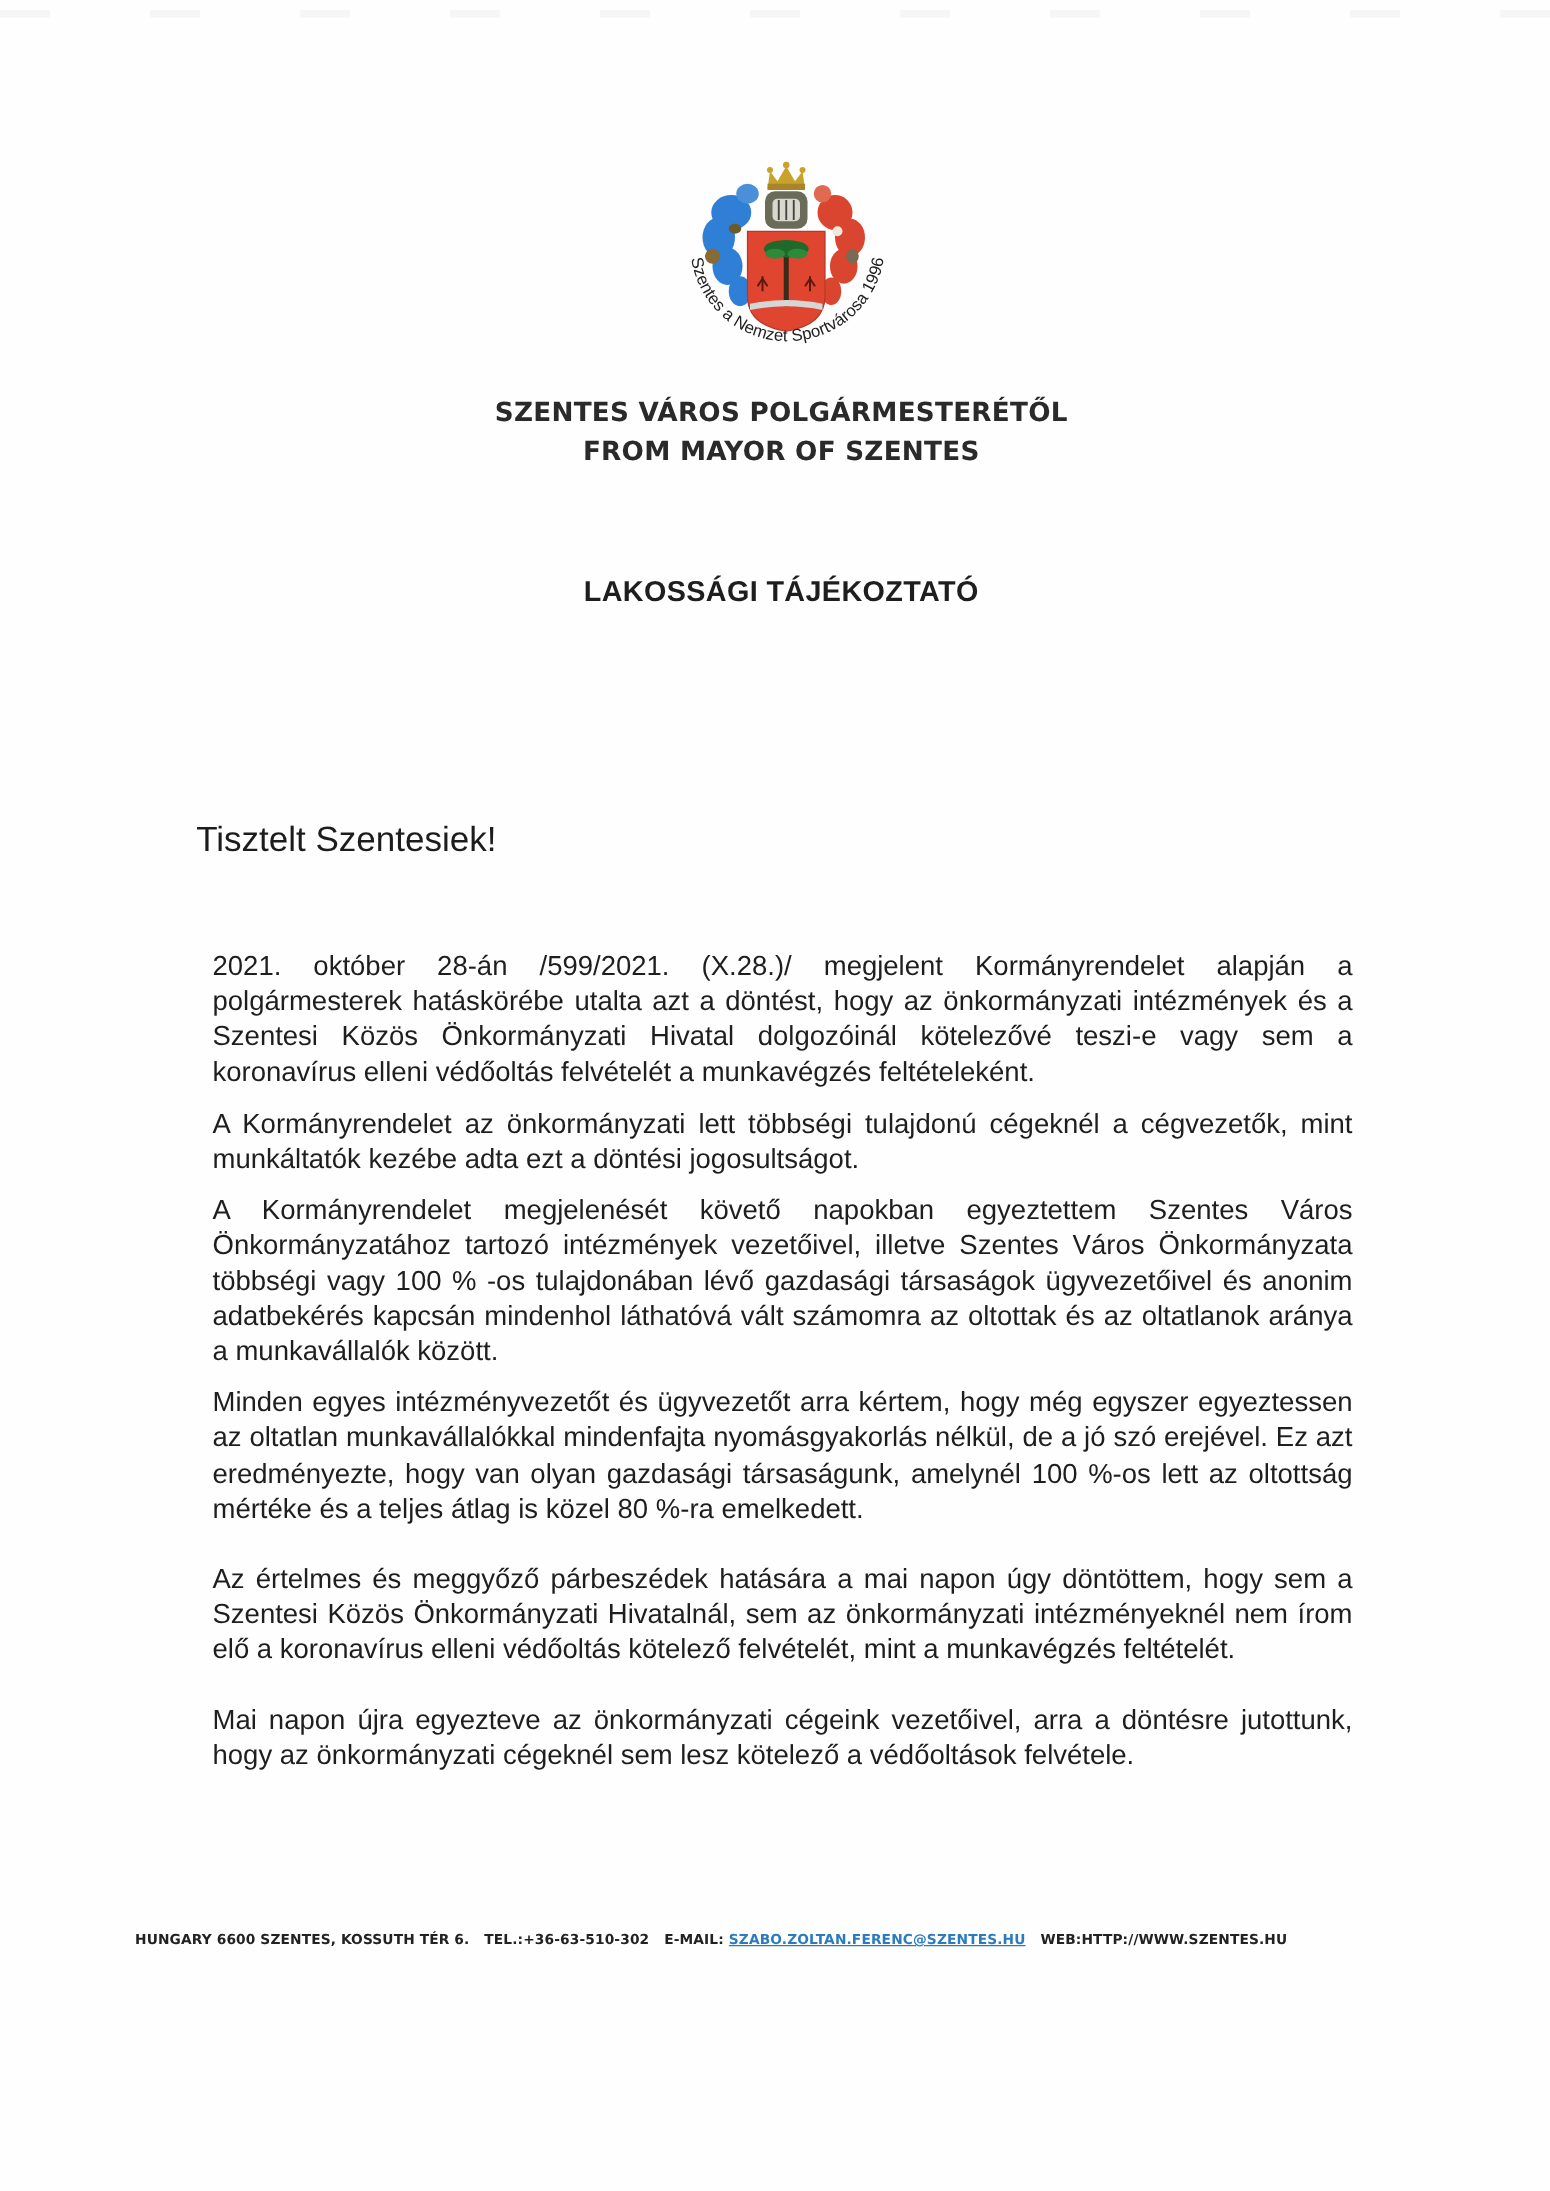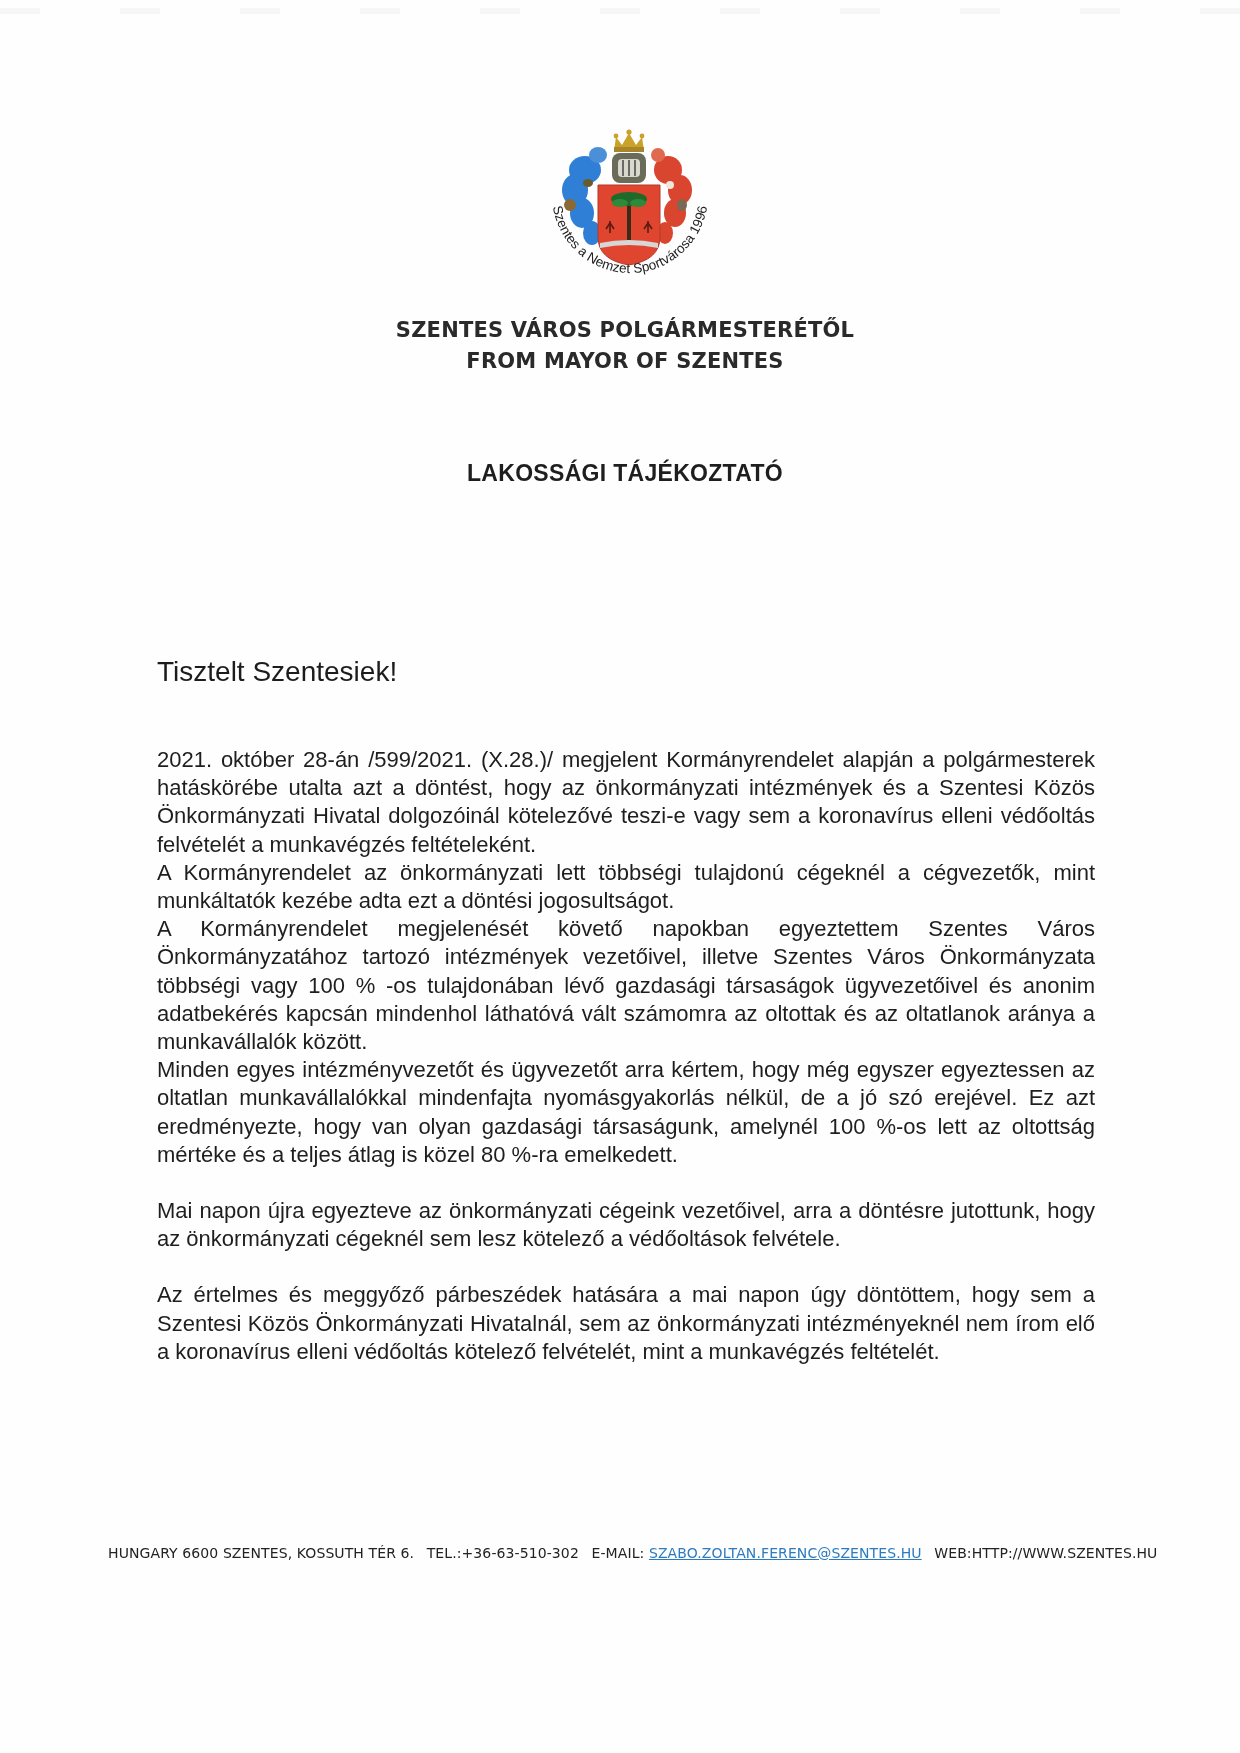--- a/index.html
+++ b/index.html
@@ -83,36 +83,36 @@
       left: 157px;
       top: 746px;
       width: 938px;
       font-family: "Liberation Sans", sans-serif;
       font-size: 22px;
       line-height: 28.2px;
       color: #1e1e1e;
       text-align: justify;
     }
     .body-text p {
-      margin: 0;
+      margin: 13px;
       text-align: justify;
     }
     .body-text p.gap-before {
       margin-top: 28px;
     }
 
     
     .footer {
       position: absolute;
       left: 108px;
       top: 1545px;
       width: 1030px;
       font-family: "DejaVu Sans", sans-serif;
-      font-weight: normal;
-      font-size: 14px;
+      font-weight: bold;
+      font-size: 11px;
       color: #222;
       white-space: nowrap;
       letter-spacing: 0.1px;
     }
     .footer .sep { display: inline-block; width: 8px; }
     .footer a {
       color: #2b7bc0;
       text-decoration: underline;
     }
   </style>
@@ -198,22 +198,22 @@
 
   <div class="doc-title">LAKOSSÁGI TÁJÉKOZTATÓ</div>
 
   <div class="greeting">Tisztelt Szentesiek!</div>
 
   <div class="body-text">
     <p>2021. október 28-án /599/2021. (X.28.)/ megjelent Kormányrendelet alapján a polgármesterek hatáskörébe utalta azt a döntést, hogy az önkormányzati intézmények és a Szentesi Közös Önkormányzati Hivatal dolgozóinál kötelezővé teszi-e vagy sem a koronavírus elleni védőoltás felvételét a munkavégzés feltételeként.</p>
     <p>A Kormányrendelet az önkormányzati lett többségi tulajdonú cégeknél a cégvezetők, mint munkáltatók kezébe adta ezt a döntési jogosultságot.</p>
     <p>A Kormányrendelet megjelenését követő napokban egyeztettem Szentes Város Önkormányzatához tartozó intézmények vezetőivel, illetve Szentes Város Önkormányzata többségi vagy 100 % -os tulajdonában lévő gazdasági társaságok ügyvezetőivel és anonim adatbekérés kapcsán mindenhol láthatóvá vált számomra az oltottak és az oltatlanok aránya a munkavállalók között.</p>
     <p>Minden egyes intézményvezetőt és ügyvezetőt arra kértem, hogy még egyszer egyeztessen az oltatlan munkavállalókkal mindenfajta nyomásgyakorlás nélkül, de a jó szó erejével. Ez azt eredményezte, hogy van olyan gazdasági társaságunk, amelynél 100 %-os lett az oltottság mértéke és a teljes átlag is közel 80 %-ra emelkedett.</p>
+    <p class="gap-before">Az értelmes és meggyőző párbeszédek hatására a mai napon úgy döntöttem, hogy sem a Szentesi Közös Önkormányzati Hivatalnál, sem az önkormányzati intézményeknél nem írom elő a koronavírus elleni védőoltás kötelező felvételét, mint a munkavégzés feltételét.</p>
     <p class="gap-before">Mai napon újra egyezteve az önkormányzati cégeink vezetőivel, arra a döntésre jutottunk, hogy az önkormányzati cégeknél sem lesz kötelező a védőoltások felvétele.</p>
-    <p class="gap-before">Az értelmes és meggyőző párbeszédek hatására a mai napon úgy döntöttem, hogy sem a Szentesi Közös Önkormányzati Hivatalnál, sem az önkormányzati intézményeknél nem írom elő a koronavírus elleni védőoltás kötelező felvételét, mint a munkavégzés feltételét.</p>
   </div>
 
   <div class="footer">
     <span>HUNGARY 6600 SZENTES, KOSSUTH TÉR 6.</span><span class="sep"></span>
     <span>TEL.:</span><span>+36-63-510-302</span><span class="sep"></span>
     <span>E-MAIL:</span>
     <a>SZABO.ZOLTAN.FERENC@SZENTES.HU</a><span class="sep"></span>
     <span>WEB:</span><span>HTTP://WWW.SZENTES.HU</span>
   </div>
 </div>

